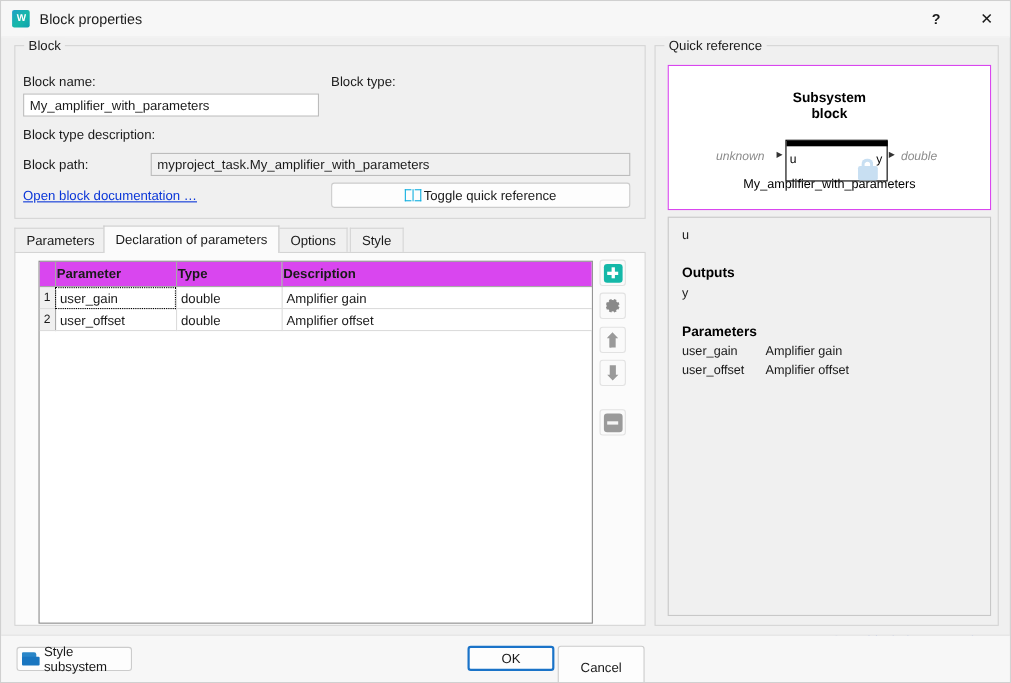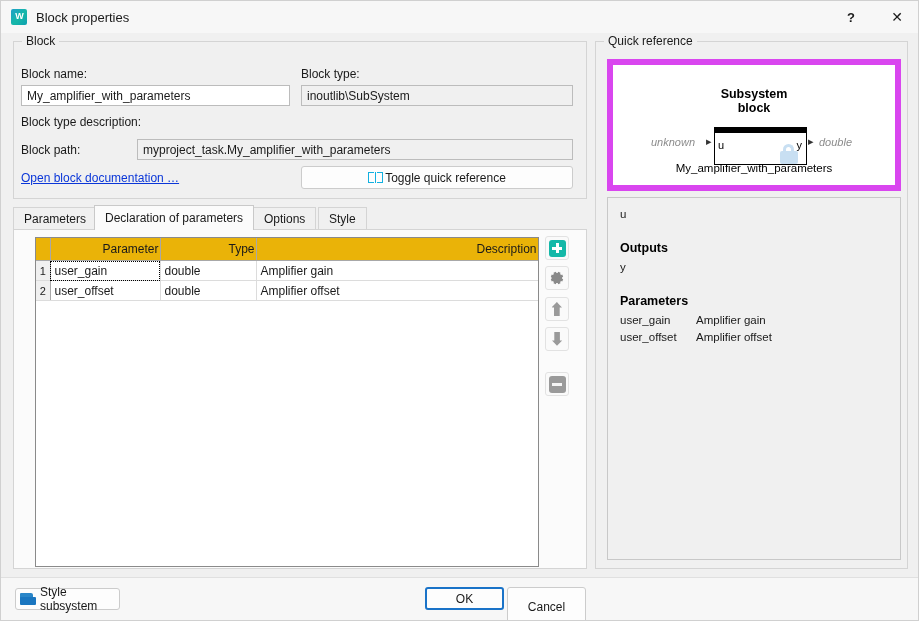--- a/index.html
+++ b/index.html
@@ -237,28 +237,28 @@
     z-index: 3;
     overflow: hidden;
   }
   table.grid {
     border-collapse: collapse;
     table-layout: fixed;
     width: 502px;
     font-size: 12px;
   }
   table.grid th {
-    background: #eab308;
+    background: #d946ef;
     border-right: 1px solid #a8a8a8;
     border-bottom: 1px solid #a8a8a8;
     height: 20px;
-    font-weight: normal;
-    color: #1a1a1a;
-    font-size: 12px;
-    text-align: right;
+    font-weight: bold;
+    color: #1a1a1a;
+    font-size: 12px;
+    text-align: left;
   }
   table.grid th.rowhdr { width: 14px; border-right: 1px solid #a8a8a8; }
   table.grid td {
     height: 19px;
     border-right: 1px solid #dcdcdc;
     border-bottom: 1px solid #dcdcdc;
     padding: 0 0 0 4px;
     color: #1a1a1a;
     background: #ffffff;
     overflow: hidden;
@@ -324,21 +324,21 @@
   }
   .ic-gear { display:block; }
   .ic-arrow { display:block; }
 
   
   #qr-canvas {
     position: absolute;
     left: 606px; top: 58px;
     width: 294px; height: 132px;
     background: #ffffff;
-    border: 6px solid #d946ef;
+    border: 1px solid #d946ef;
     box-sizing: border-box;
     z-index: 2;
   }
   .qr-title {
     position: absolute;
     left: 0; right: 0; top: 22px;
     text-align: center;
     font-size: 12.5px;
     font-weight: bold;
     color: #000;
@@ -469,21 +469,20 @@
   </div>
 
   <div class="groupbox" id="block-group">
     <div class="legend">Block</div>
   </div>
 
   <div class="lbl" style="left:20px; top:66px;">Block name:</div>
   <input class="field" style="left: 20px; top: 84px; width: 269px;" value="My_amplifier_with_parameters">
 
   <div class="lbl" style="left:300px; top:66px;">Block type:</div>
-  <input class="field readonly" style="left: 300px; top: 84px; width: 272px;" readonly="" value="inoutlib\SubSystem">
 
   <div class="lbl" style="left:20px; top:114px;">Block type description:</div>
 
   <div class="lbl" style="left:20px; top:142px;">Block path:</div>
   <input class="field readonly" style="left: 136px; top: 138px; width: 436px;" readonly="" value="myproject_task.My_amplifier_with_parameters">
 
   <div class="link" style="left:20px; top:170px;">Open block documentation …</div>
 
   <div class="btn" style="left:300px; top:165px; width:272px; height:23px;">
     <span class="book-icon">

